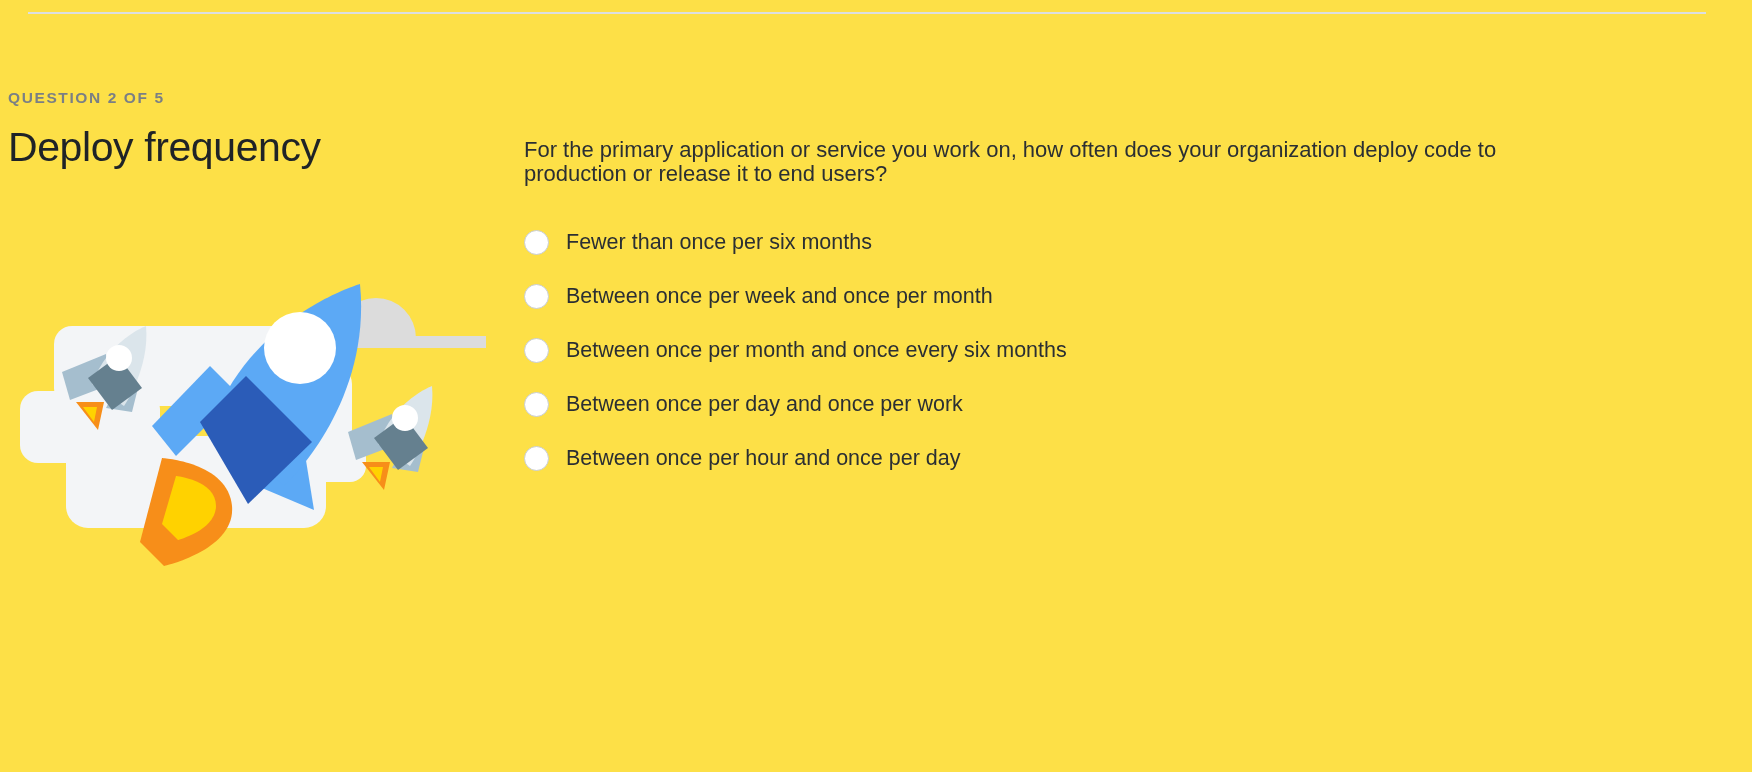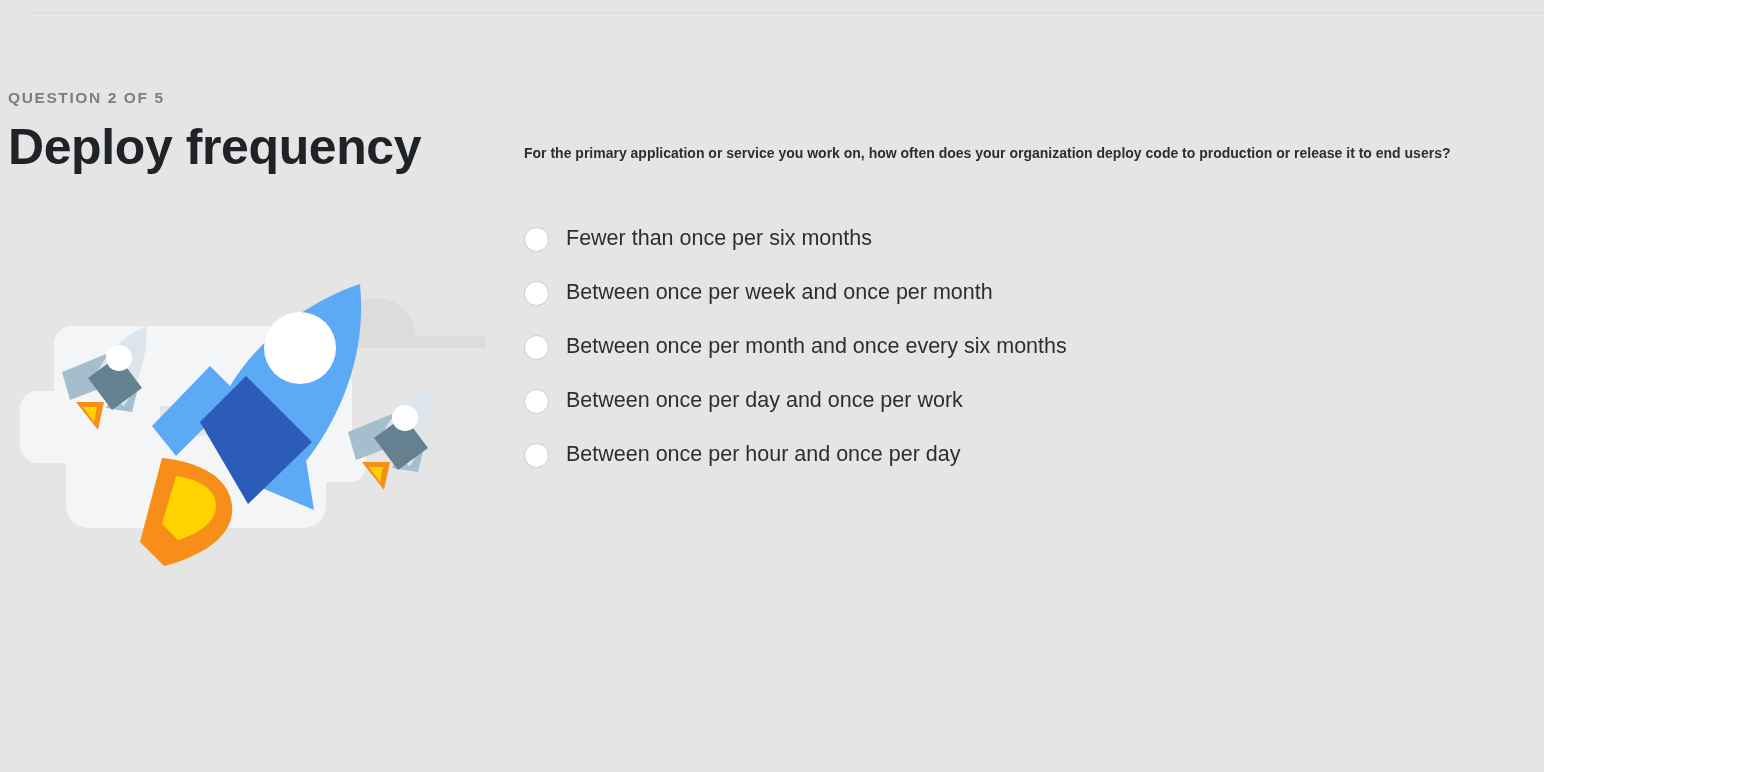--- a/index.html
+++ b/index.html
@@ -7,23 +7,23 @@
   html, body {
     width: 1752px;
     height: 772px;
     background: #ffffff;
     font-family: "Liberation Sans", sans-serif;
     -webkit-font-smoothing: antialiased;
   }
 
   .page {
     position: relative;
-    width: 1544px;
+    width: 1752px;
     height: 772px;
-    background: #e5e5e5;
+    background: #fde047;
     overflow: hidden;
   }
 
   
   .top-divider {
     position: absolute;
     left: 28px;
     top: 12px;
     width: 1678px;
     height: 2px;
@@ -42,22 +42,22 @@
     font-size: 15.5px;
     font-weight: 700;
     letter-spacing: 1.6px;
     color: #7a7f85;
     text-transform: uppercase;
     line-height: 20px;
     margin-bottom: 14px;
   }
 
   .page-title {
-    font-size: 50px;
-    font-weight: 700;
+    font-size: 41px;
+    font-weight: 400;
     color: #1f2327;
     line-height: 50px;
     letter-spacing: -0.4px;
   }
 
   
   .illustration {
     position: absolute;
     left: 0px;
     top: 236px;
@@ -68,35 +68,35 @@
 
   
   .right-col {
     position: absolute;
     left: 524px;
     top: 138px;
     width: 1060px;
   }
 
   .question-text {
-    font-size: 14px;
-    line-height: 31px;
+    font-size: 22px;
+    line-height: 24px;
     color: #2b2f33;
-    font-weight: 700;
+    font-weight: 400;
     max-width: 975px;
   }
 
   .options {
     margin-top: 29px;
     list-style: none;
   }
 
   .option-row {
     display: flex;
-    align-items: flex-end;
+    align-items: center;
     height: 54px;
     cursor: pointer;
     user-select: none;
   }
 
   .radio {
     flex: 0 0 auto;
     width: 25px;
     height: 25px;
     border-radius: 50%;

